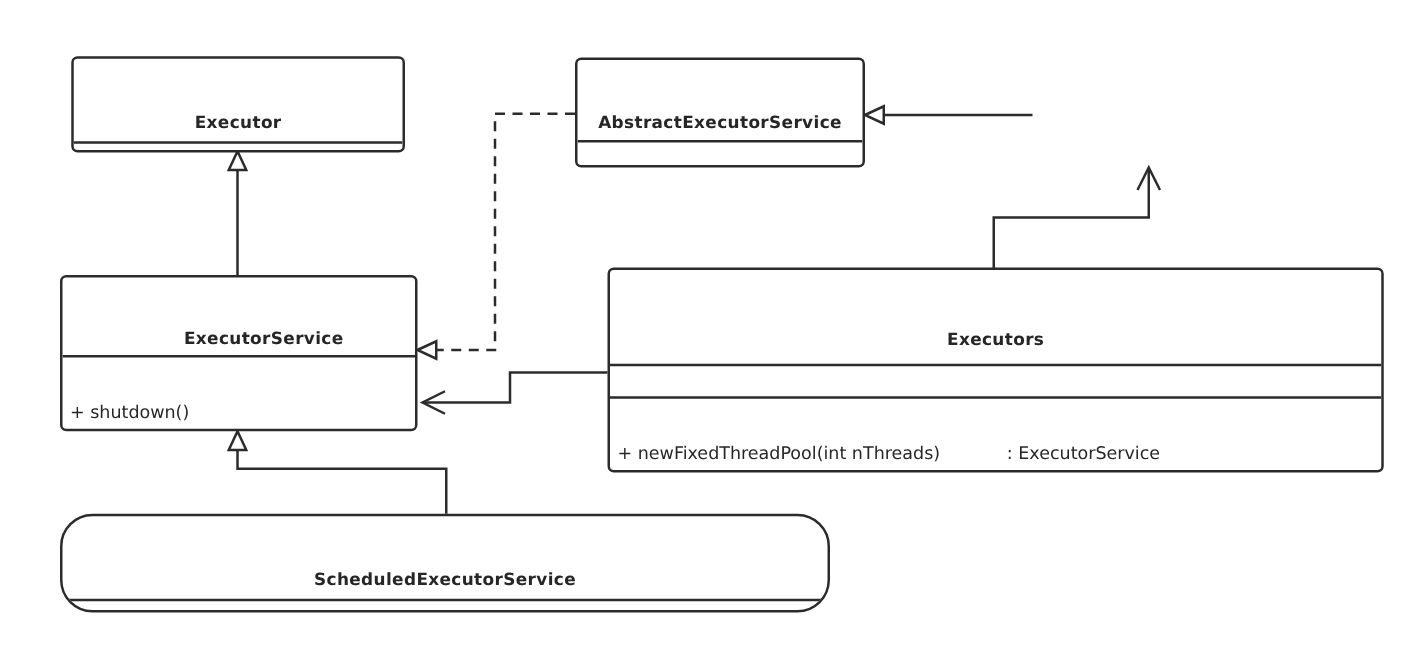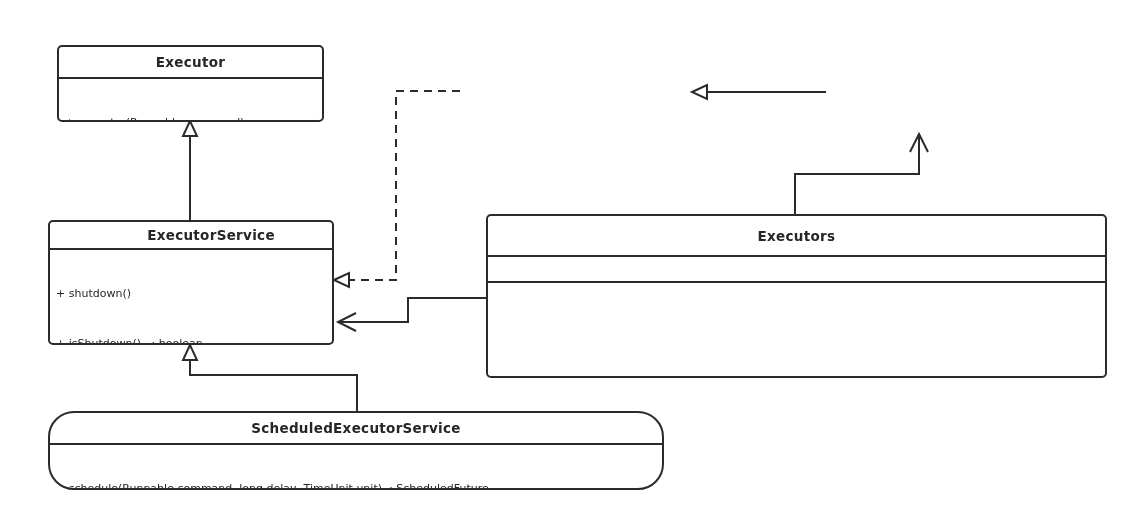--- a/index.html
+++ b/index.html
@@ -28,38 +28,39 @@
     box-sizing: border-box;
     text-align: center;
     font-weight: bold;
     font-size: 13.5px;
     color: #262626;
     letter-spacing: 0.3px;
     display: flex;
     align-items: center;
     justify-content: center;
     border-bottom: 2px solid #2b2b2b;
+    margin-top: 36px;
   }
   .uml-compartment {
     box-sizing: border-box;
     padding: 3px 6px 2px 6px;
     color: #262626;
     font-size: 12.6px;
     line-height: 16.6px;
     white-space: pre;
   }
   .uml-compartment.bordered {
     border-bottom: 2px solid #2b2b2b;
   }
   .uml-compartment.empty {
     padding: 0;
   }
   .member {
     white-space: pre;
-    font-size: 11px;
+    font-size: 14px;
     line-height: 16.6px;
     color: #262626;
   }
   svg.edges {
     position: absolute;
     left: 0;
     top: 0;
     width: 1138px;
     height: 525px;
     z-index: 1;
@@ -122,37 +123,43 @@
     </g>
   </svg>
 
   <div class="uml-class" style="left:57px; top:45px; width:267px; height:77px;">
     <div class="uml-title" style="height:32px;">Executor</div>
     <div class="uml-compartment">
       <div class="member">+ executor(Runnable command)</div>
     </div>
   </div>
 
+  <div class="uml-class" style="left:460px; top:46px; width:232px; height:88px;">
+    <div class="uml-title" style="height:30px;">AbstractExecutorService</div>
+    <div class="uml-compartment bordered empty" style="height:27px;"></div>
+    <div class="uml-compartment empty" style="height:27px;"></div>
+  </div>
 
 
   <div class="uml-class" style="left:48px; top:220px; width:286px; height:125px;">
     <div class="uml-title" style="height:28px;padding-left:40px;">ExecutorService</div>
     <div class="uml-compartment">
       <div class="member">+ shutdown()</div>
       <div class="member">+ isShutdown()   : boolean</div>
       
       
       
     </div>
   </div>
 
   <div class="uml-class" style="left:486px; top:214px; width:621px; height:164px;">
     <div class="uml-title" style="height:41px;">Executors</div>
     <div class="uml-compartment bordered empty" style="height:26px;"></div>
     <div class="uml-compartment">
+      <div class="member">+ newFixedThreadPool(int nThreads)            : ExecutorService</div>
       
       
       
       
     </div>
   </div>
 
   <div class="uml-class" style="left:48px; top:411px; width:616px; height:79px;border-radius:26px;">
     <div class="uml-title" style="height:32px;">ScheduledExecutorService</div>
     <div class="uml-compartment">

